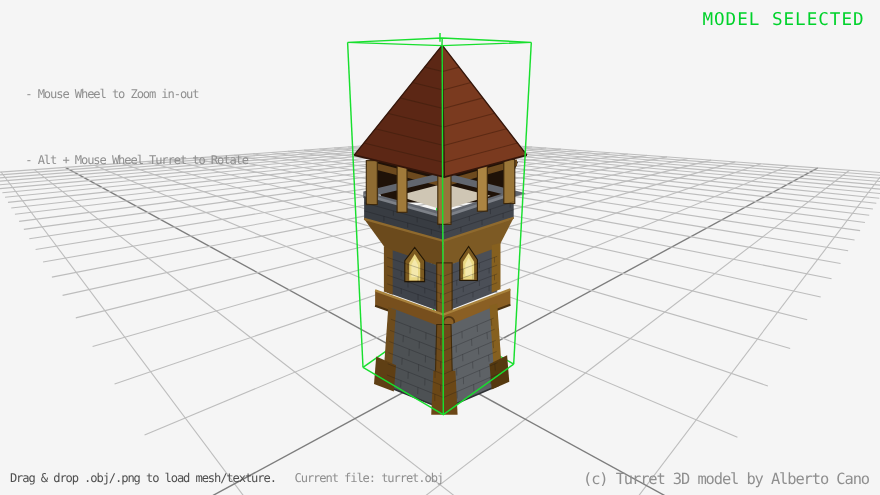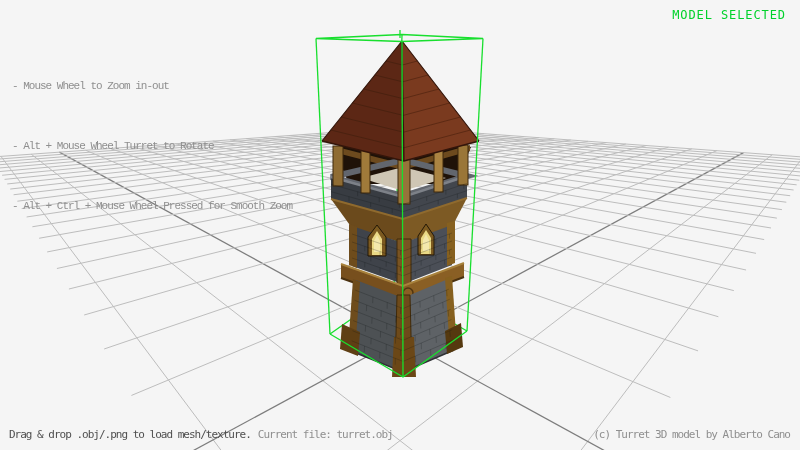--- a/index.html
+++ b/index.html
@@ -1,25 +1,25 @@
 <!DOCTYPE html>
 <html style="--background: #f5f5f5; --grid-line: #bdbdbd; --grid-axis: #7d7d7d; --selection-green: #18df2e; --status-green: #00d22b; --text-primary: #3f3f3f; --text-secondary: #8f8f8f; --footer-primary: #4f4f4f; --roof-left: #5c2715; --roof-right: #7a3a1f; --roof-edge: #33150a; --under-roof: #1f1208; --floor: #cfc6b4; --stone-rim: #62666e; --parapet-left: #383c42; --parapet-right: #42464d; --wall-upper-left: #3f434a; --wall-upper-right: #4b4f57; --wall-lower-left: #4d5154; --wall-lower-right: #5e6266; --wood-dark: #5f3f14; --wood-mid: #7a5422; --wood-light: #a07a3a; --wood-band-left: #6b4a1c; --wood-band-right: #7d5a24; --ledge-left: #774f1d; --ledge-right: #8a5f24; --window-frame: #7c5a20; --window-glow: #ead985; --window-glow-bright: #f4e8ac;"><head>
 <meta charset="utf-8">
 <style>
   html,body{margin:0;padding:0;}
   #app{position:relative;width:800px;height:450px;overflow:hidden;background:var(--background,#f5f5f5);
        font-family:"DejaVu Sans Mono","Liberation Mono",monospace;}
   #scene{position:absolute;left:0;top:0;}
   .overlay{position:absolute;white-space:pre;}
   #help-title{left:9px;top:16px;font-size:11px;letter-spacing:-1px;color:var(--text-primary);}
-  #help-list{left:12px;top:36px;font-size:11px;letter-spacing:-1px;line-height:20px;color:var(--text-secondary);font-family:Liberation Mono, monospace;}
-  #status-label{right:14px;top:8px;font-size:12px;letter-spacing:0.9px;color:var(--status-green);}
+  #help-list{left:23px;top:36px;font-size:11px;letter-spacing:-1px;line-height:20px;color:var(--text-secondary);}
+  #status-label{right:14px;top:8px;font-size:16px;letter-spacing:0.9px;color:var(--status-green);}
   #footer-left{left:9px;top:428px;font-size:11px;letter-spacing:-1px;color:var(--footer-primary);}
-  #footer-left .file{color:var(--text-secondary);margin-left:7px;}
-  #footer-credit{right:10px;top:428px;font-size:11px;letter-spacing:-1px;color:var(--text-secondary);margin-left:44px;}
+  #footer-left .file{color:var(--text-secondary);margin-left:17px;}
+  #footer-credit{right:10px;top:428px;font-size:14px;letter-spacing:-1px;color:var(--text-secondary);margin-left:44px;}
   .gridline{stroke:var(--grid-line);stroke-width:1;}
   .gridaxis{stroke:var(--grid-axis);stroke-width:1.25;}
   .bbox{stroke:var(--selection-green);stroke-width:1.3;fill:none;}
   .mortar{stroke:rgba(15,17,20,0.28);stroke-width:0.8;}
   .shingleL{stroke:#46200f;stroke-width:1;opacity:.8;}
   .shingleR{stroke:#552611;stroke-width:1;opacity:.8;}
 </style>
 </head>
 <body>
 
@@ -270,18 +270,17 @@
       <path class="bbox" d="M316,38.5 L330,334"></path>
       <path class="bbox" d="M483,38.5 L467,331"></path>
       <path class="bbox" d="M402,41.5 L403,377"></path>
       <path class="bbox" d="M330,334 L403,377 L467,331"></path>
     </g>
   </svg>
 
   <div class="overlay" id="help-list">
     <div>- Mouse Wheel to Zoom in-out</div>
     <div>- Alt + Mouse Wheel Turret to Rotate</div>
-    <div>- Alt + Ctrl + Mouse Wheel Pressed for Smooth Zoom</div>
   </div>
   <div class="overlay" id="status-label">MODEL SELECTED</div>
   <div class="overlay" id="footer-left"><span>Drag &amp; drop .obj/.png to load mesh/texture.</span><span class="file">Current file: turret.obj</span></div>
   <div class="overlay" id="footer-credit">(c) Turret 3D model by Alberto Cano</div>
 </div>
 
 </body></html>

